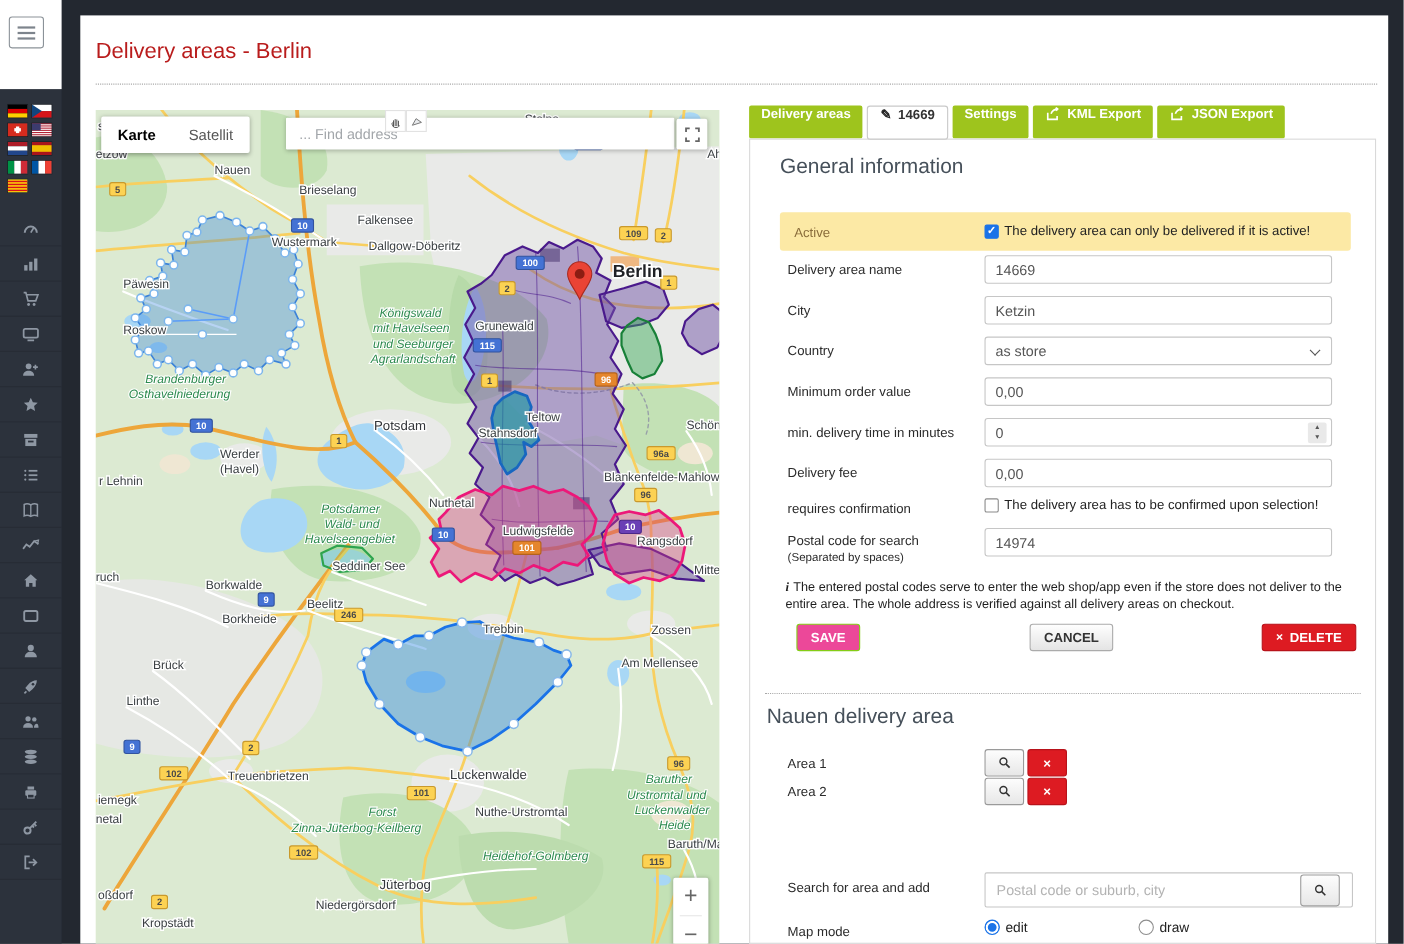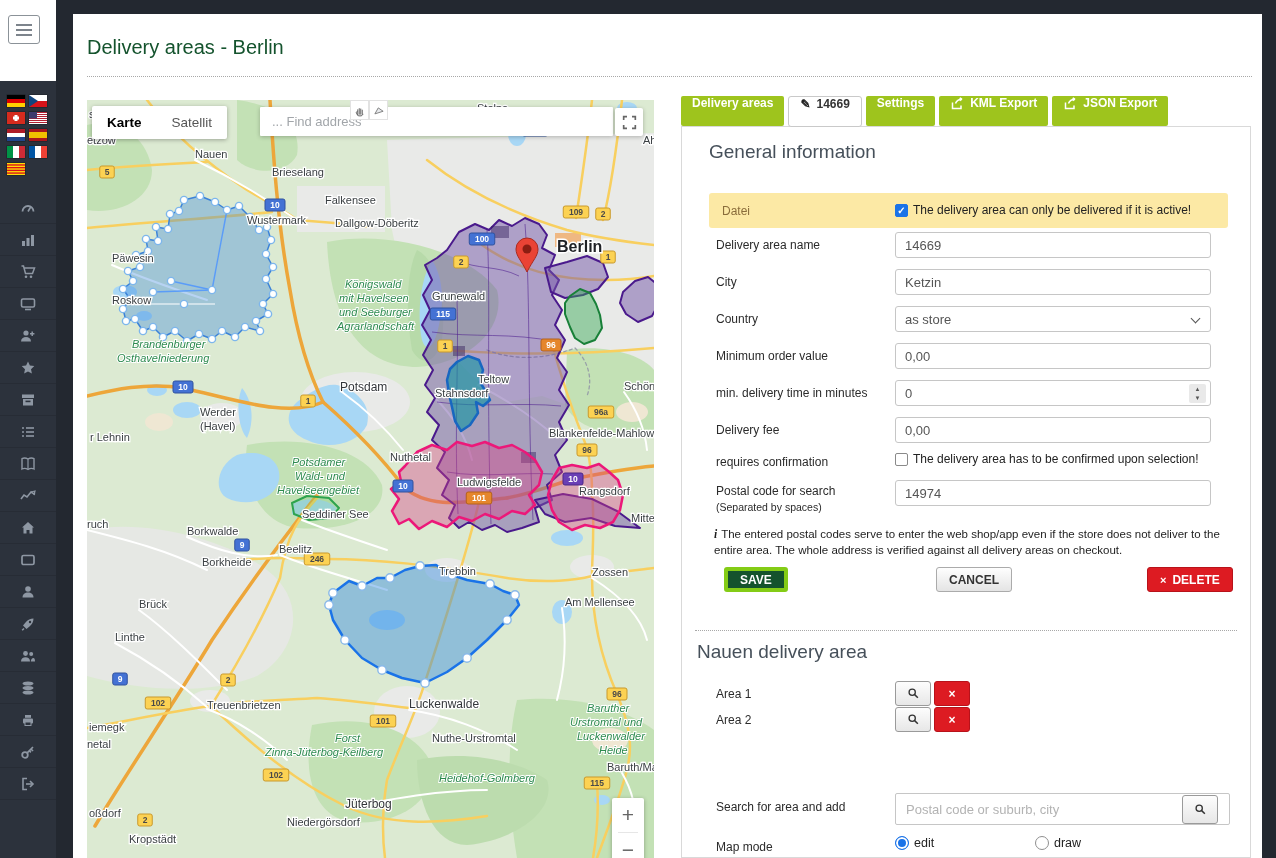--- a/index.html
+++ b/index.html
@@ -12,21 +12,21 @@
   .burger{position:absolute;left:8px;top:15px;width:32px;height:29px;border:1px solid #8b9298;border-radius:3px;display:flex;flex-direction:column;justify-content:center;align-items:center;gap:3px;cursor:pointer;background:#fff}
   .burger i{display:block;width:16px;height:2px;background:#7d848c}
   .flags{position:absolute;left:0;top:95px;width:56px;display:flex;flex-wrap:wrap;padding-left:7px;column-gap:4px;row-gap:5px}
   .flag{width:18px;height:12px;display:block;cursor:pointer;box-shadow:0 0 0 .5px rgba(0,0,0,.4)}
   .menu{position:absolute;left:0;top:192px;width:56px}
   .menu-item{height:32px;display:flex;align-items:center;justify-content:center;border-bottom:1px solid #272c35;cursor:pointer}
   .menu-item svg{display:block}
 
   
   .card{position:absolute;left:73px;top:14px;width:1189px;height:844px;background:#fff}
-  .page-title{position:absolute;left:14px;top:22px;font-size:20px;color:#14532d}
+  .page-title{position:absolute;left:14px;top:22px;font-size:20px;color:#b91c1c}
   .title-divider{position:absolute;left:14px;right:10px;top:62px;border-top:1px dotted #a8a8a8}
 
   
   .map-wrap{position:absolute;left:14px;top:86px;width:567px;height:758px;overflow:hidden;background:#dcead2}
   #mapsvg{position:absolute;left:0;top:0}
   .map-type{position:absolute;left:5px;top:6px;height:33px;background:#fff;box-shadow:0 1px 4px rgba(0,0,0,.3);display:flex;border-radius:2px;z-index:5}
   .map-type .mt{padding:0 15px;font-size:13.5px;line-height:33px;cursor:pointer;color:#565656}
   .map-type .mt.on{font-weight:bold;color:#000}
   .findbar{position:absolute;left:173px;top:7px;width:353px;height:29px;background:#fff;box-shadow:0 1px 4px rgba(0,0,0,.25);font-size:13px;color:#a2a6aa;line-height:29px;padding-left:12px;z-index:4;border-radius:1px}
   .tools{position:absolute;left:263px;top:0;display:flex;z-index:6}
@@ -50,21 +50,21 @@
   .activerow .al{position:absolute;left:13px;top:11px;font-size:12px;color:#8a6d3b}
   .hintline{position:absolute;display:flex;align-items:center;gap:5px;font-size:12px;color:#222}
   .cb{width:13px;height:13px;border:1px solid #8a8a8a;background:#fff;border-radius:2px;flex:0 0 13px;cursor:pointer}
   .cb.checked{background:#1a73e8;border-color:#1a73e8;color:#fff;font-size:10px;line-height:12px;text-align:center;font-weight:bold}
   .input{position:absolute;left:213px;width:316px;height:26px;border:1px solid #c6c6c6;border-radius:3px;font-size:13px;color:#555;padding:0 9px;display:flex;align-items:center;background:#fff;cursor:text}
   .input .spin{position:absolute;right:4px;top:3px;width:17px;height:19px;background:#e9e9e9;border-radius:2px;display:flex;flex-direction:column;align-items:center;justify-content:center;font-size:6px;color:#555;line-height:1.5;cursor:pointer}
   .input .chev{position:absolute;right:11px;top:8px;width:7px;height:7px;border-right:1.5px solid #555;border-bottom:1.5px solid #555;transform:rotate(45deg)}
   .info{position:absolute;left:32px;top:400px;width:508px;font-size:11.5px;color:#1d1d1d;line-height:1.35}
   .info .ii{font-family:"Liberation Serif",serif;font-style:italic;font-weight:bold;margin-right:4px}
   .btn{position:absolute;top:440px;height:25px;border-radius:3px;font-size:12px;font-weight:bold;display:flex;align-items:center;justify-content:center;cursor:pointer;padding:0 12px}
-  .btn-save{left:42px;background:#14532d;color:#fff;border:4px solid #84cc16}
+  .btn-save{left:42px;background:#ec4899;color:#fff;border:1px solid #84cc16}
   .btn-cancel{left:254px;background:linear-gradient(#fefefe,#e4e4e4);border:1px solid #ababab;color:#333}
   .btn-delete{left:465px;background:#dd1b22;color:#fff;border:1px solid #b8121a;gap:6px}
   .btn-delete .x{font-size:11px}
   .divider2{position:absolute;left:13px;right:13px;top:503px;border-top:1px dotted #a8a8a8}
   .sqbtn{position:absolute;width:36px;height:25px;border:1px solid #9a9a9a;border-radius:3px;background:linear-gradient(#fdfdfd,#e7e7e7);display:flex;align-items:center;justify-content:center;cursor:pointer}
   .xbtn{position:absolute;width:36px;height:25px;background:#dd1b22;border:1px solid #b8121a;border-radius:3px;color:#fff;font-weight:bold;font-size:12px;display:flex;align-items:center;justify-content:center;cursor:pointer}
   .importbox{position:absolute;left:9px;top:607px;width:538px;height:58px;border:3px solid #e8512c;border-radius:6px}
   .importbox .il{position:absolute;left:22px;top:13px;font-size:12px;color:#2b2b2b}
   .filegroup{position:absolute;left:201px;top:3px;width:224px;height:46px;background:#ececec;border:1px solid #c4c4c4}
   .filegroup .ft{position:absolute;left:0;right:0;top:4px;text-align:center;font-size:12px;font-weight:bold;color:#222}
@@ -713,21 +713,21 @@
             <path d="M5.5,7.5C6.5,4.5 8.5,3.2 12,3.2 M12,3.2l-2.3-1.4 M12,3.2l-2.3,1.4" stroke="#fff" stroke-width="1.5" fill="none"></path>
           </svg>
           <span>JSON Export</span>
         </div>
       </div>
 
     <div class="panelbox">
       <div class="sec" style="left:27px;top:14px">General information</div>
 
       <div class="activerow">
-        <div class="al">Datei</div>
+        <div class="al">Active</div>
         <div class="hintline" style="left:186px;top:10px">
           <div class="cb checked">✓</div>
           <span>The delivery area can only be delivered if it is active!</span>
         </div>
       </div>
 
       <div class="row-label" style="top:111px">Delivery area name</div>
       <div class="input" style="top:105px">14669</div>
 
       <div class="row-label" style="top:148px">City</div>

